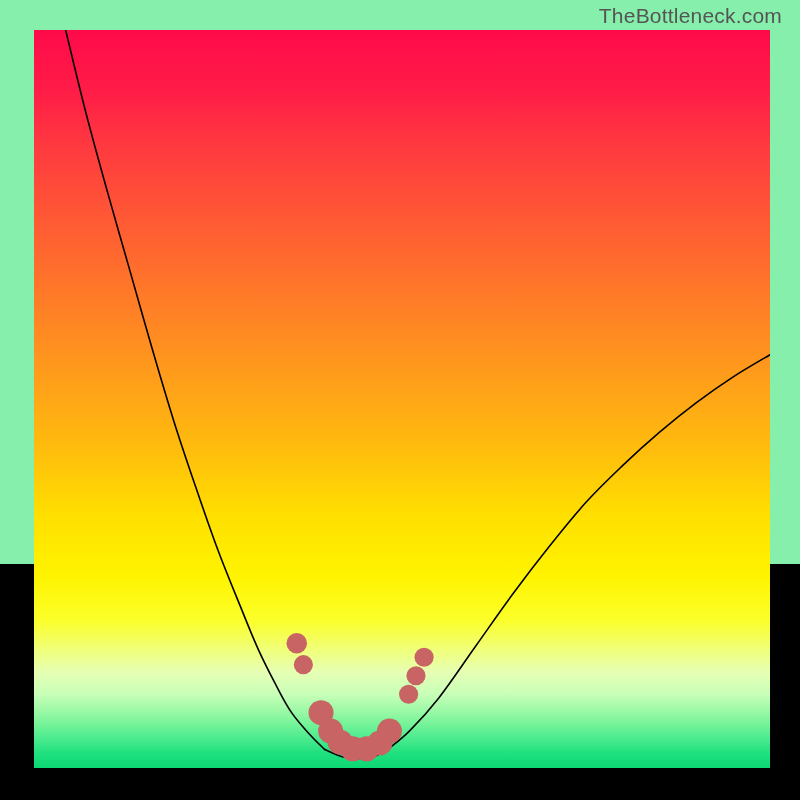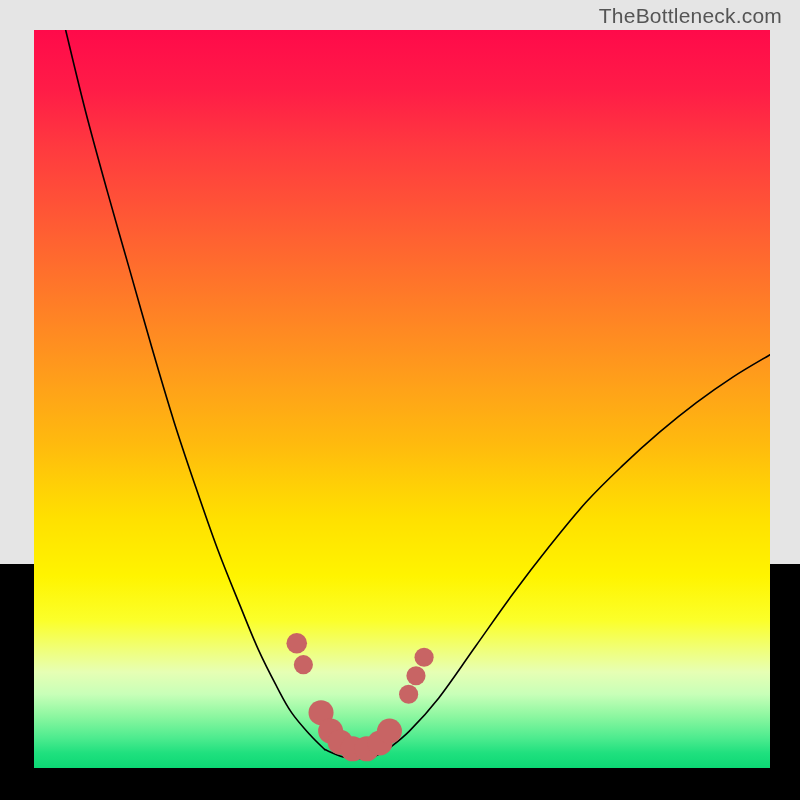--- a/index.html
+++ b/index.html
@@ -10,21 +10,21 @@
     background: #000;
     overflow: hidden;
     font-family: Arial, Helvetica, sans-serif;
   }
   .frame {
     position: absolute;
     left: 0;
     top: 0;
     width: 800px;
     height: 564px;
-    background: #e5e5e5;
+    background: #86efac;
   }
   .plot {
     position: absolute;
     left: 34px;
     top: 30px;
     width: 736px;
     height: 738px;
     
     background: linear-gradient(
       to bottom,

